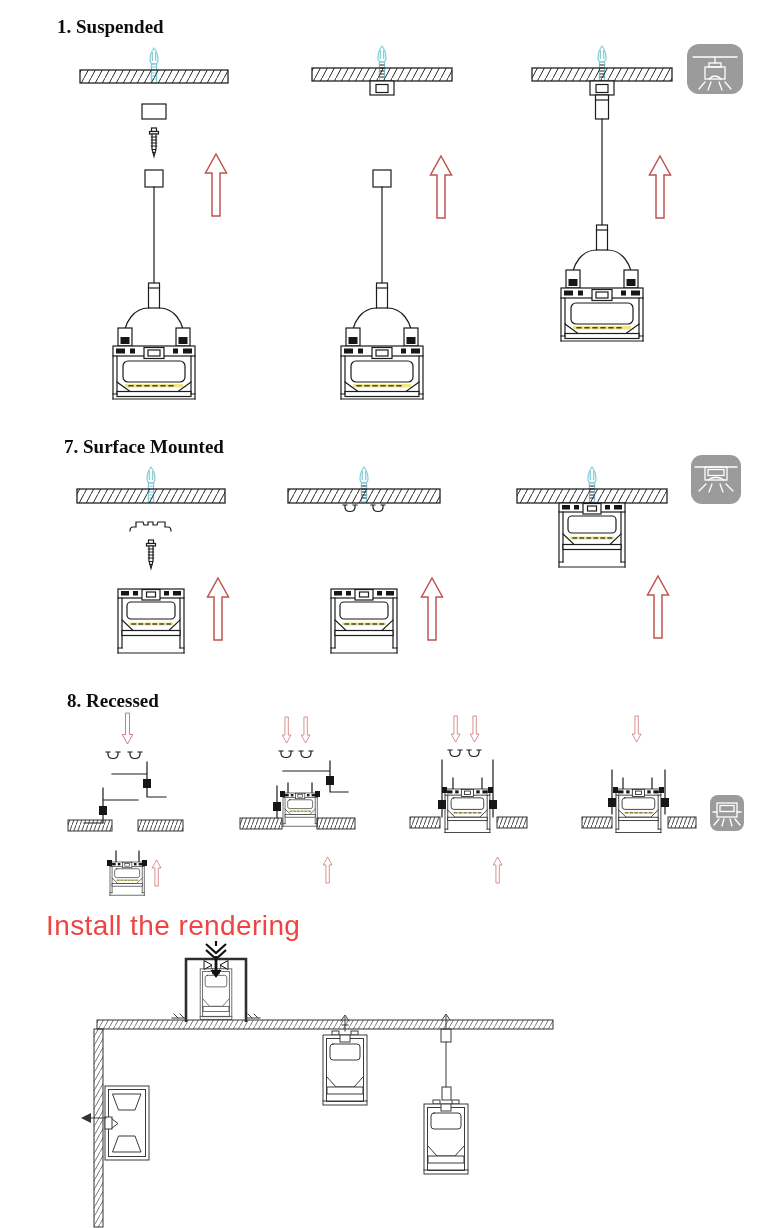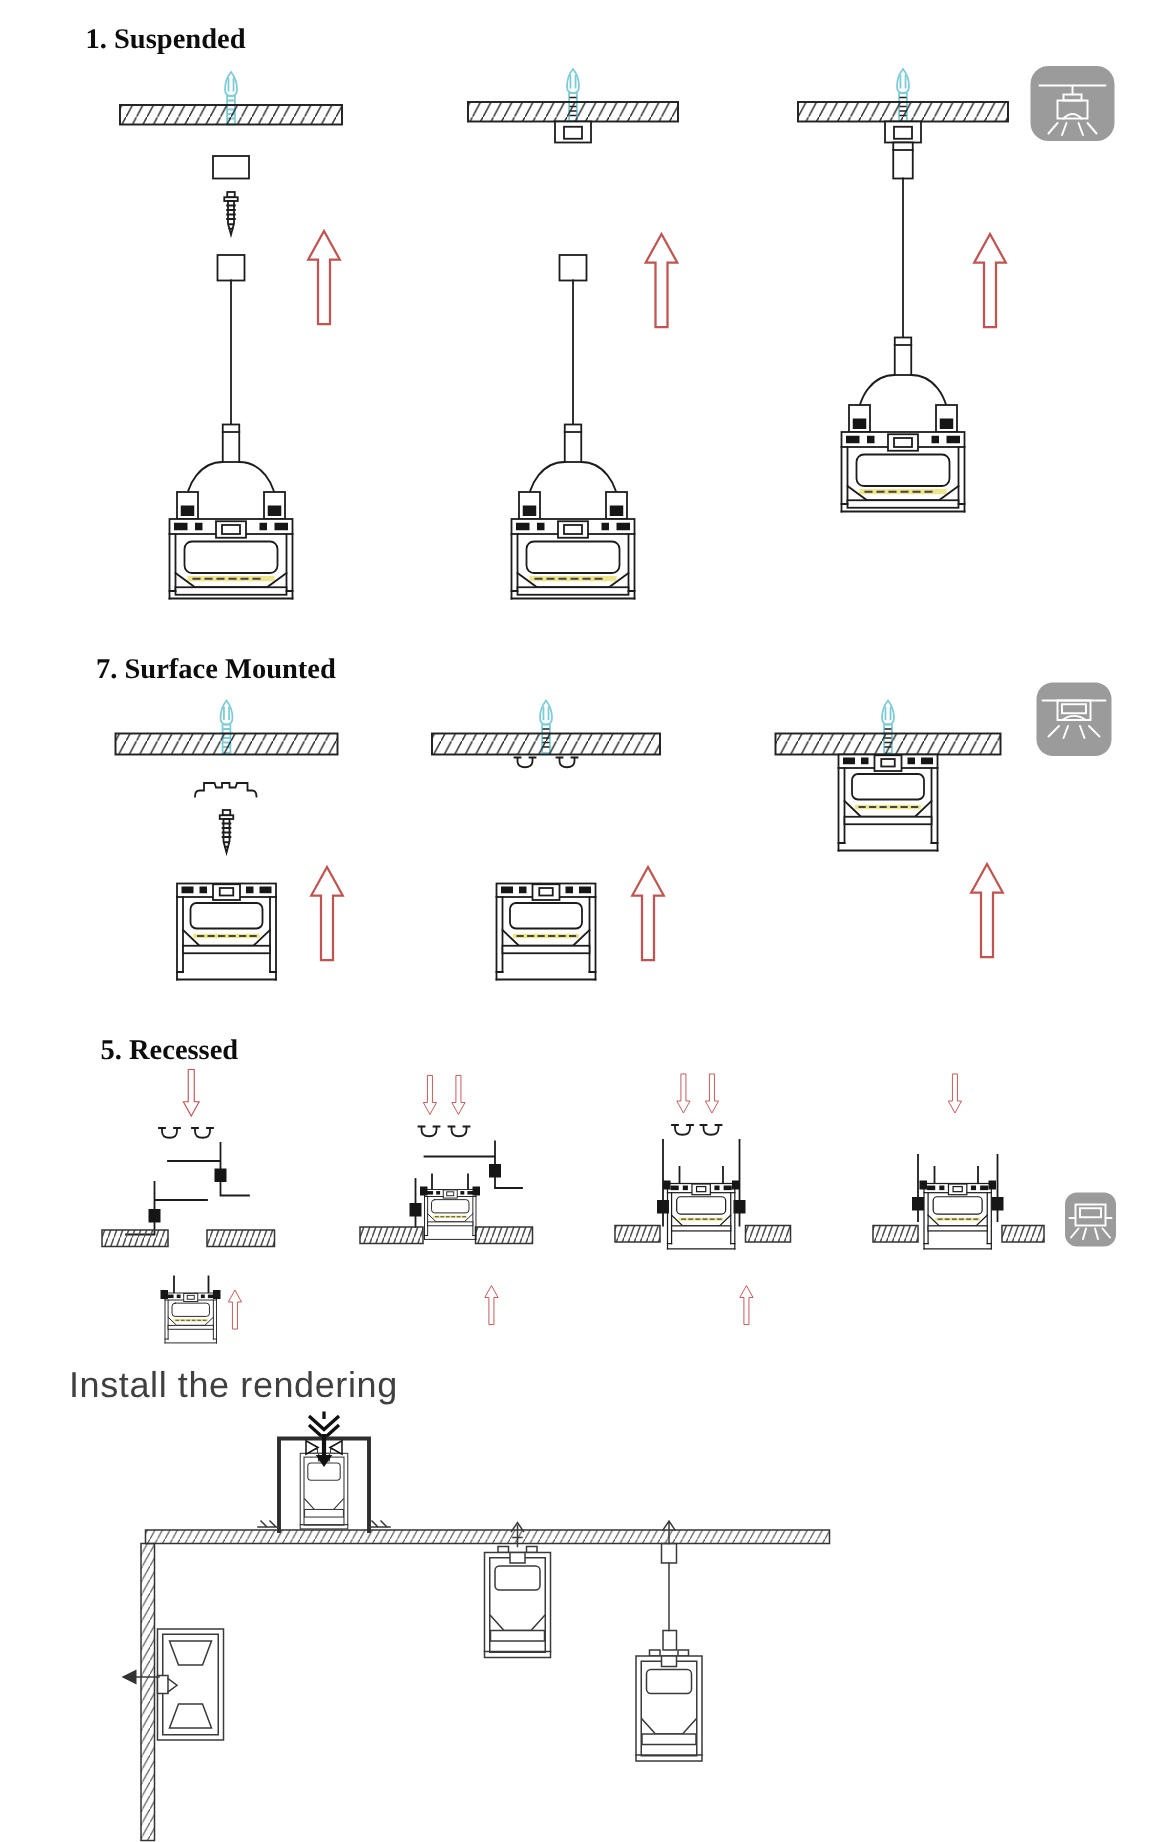--- a/index.html
+++ b/index.html
@@ -1,39 +1,39 @@
 <!DOCTYPE html>
 <html style="--anchor-cyan: #7fccd9; --arrow-red: #bf5450; --badge-gray: #9b9b9b; --line-dark: #1c1c1c; --led-yellow: #efe58a; --heading-black: #0d0d0d; --rendering-text: #3f3f3f;"><head>
 <meta charset="utf-8">
 <style>
   html,body{margin:0;padding:0;background:#ffffff;}
   .canvas{position:relative;width:783px;height:1228px;background:#fff;overflow:hidden;
           font-family:"Liberation Sans",sans-serif;}
   .heading{position:absolute;font-family:"Liberation Serif",serif;font-weight:700;
            font-size:19px;color:#0d0d0d;white-space:nowrap;}
-  .render-label{position:absolute;font-family:"Liberation Sans",sans-serif;font-size:24px;
-                color:#404040;letter-spacing:.4px;white-space:nowrap;}
+  .render-label{position:absolute;font-family:"Liberation Sans",sans-serif;font-size:28px;
+                color:#ef4444;letter-spacing:.4px;white-space:nowrap;}
   svg{position:absolute;left:0;top:0;}
   .ink{stroke:var(--line-dark,#1c1c1c);stroke-width:1.2;fill:none;stroke-linecap:square;}
   .ink2{stroke:#3a3a3a;stroke-width:1;fill:none;stroke-linecap:square;}
   .blk{fill:#161616;stroke:none;}
   .red{stroke:var(--arrow-red,#bf5450);stroke-width:1.5;fill:#ffffff;}
   .cy{stroke:var(--anchor-cyan,#7fccd9);stroke-width:1.2;fill:none;}
   .wt{stroke:#ffffff;stroke-width:1.3;fill:none;stroke-linecap:round;}
   .badge-bg{fill:var(--badge-gray,#9b9b9b);stroke:none;}
   .led{fill:var(--led-yellow,#efe58a);stroke:none;}
 </style>
 </head>
 <body>
 
 <div class="canvas">
 
   <div class="heading" style="left:57px;top:16px">1. Suspended</div>
   <div class="heading" style="left:64px;top:436px">7. Surface Mounted</div>
-  <div class="heading" style="left:67px;top:690px">5. Recessed</div>
+  <div class="heading" style="left:67px;top:690px">8. Recessed</div>
   <div class="render-label" style="left:46px;top:910px">Install the rendering</div>
 
   <svg width="783" height="1228" viewBox="0 0 783 1228">
     <defs>
       <pattern id="hA" width="7" height="13" patternUnits="userSpaceOnUse">
         <path d="M0,13 L7,0" stroke="#2a2a2a" stroke-width="1"></path>
       </pattern>
       <pattern id="hB" width="4" height="11" patternUnits="userSpaceOnUse">
         <path d="M0,11 L4,0" stroke="#4a4a4a" stroke-width="1"></path>
       </pattern>

